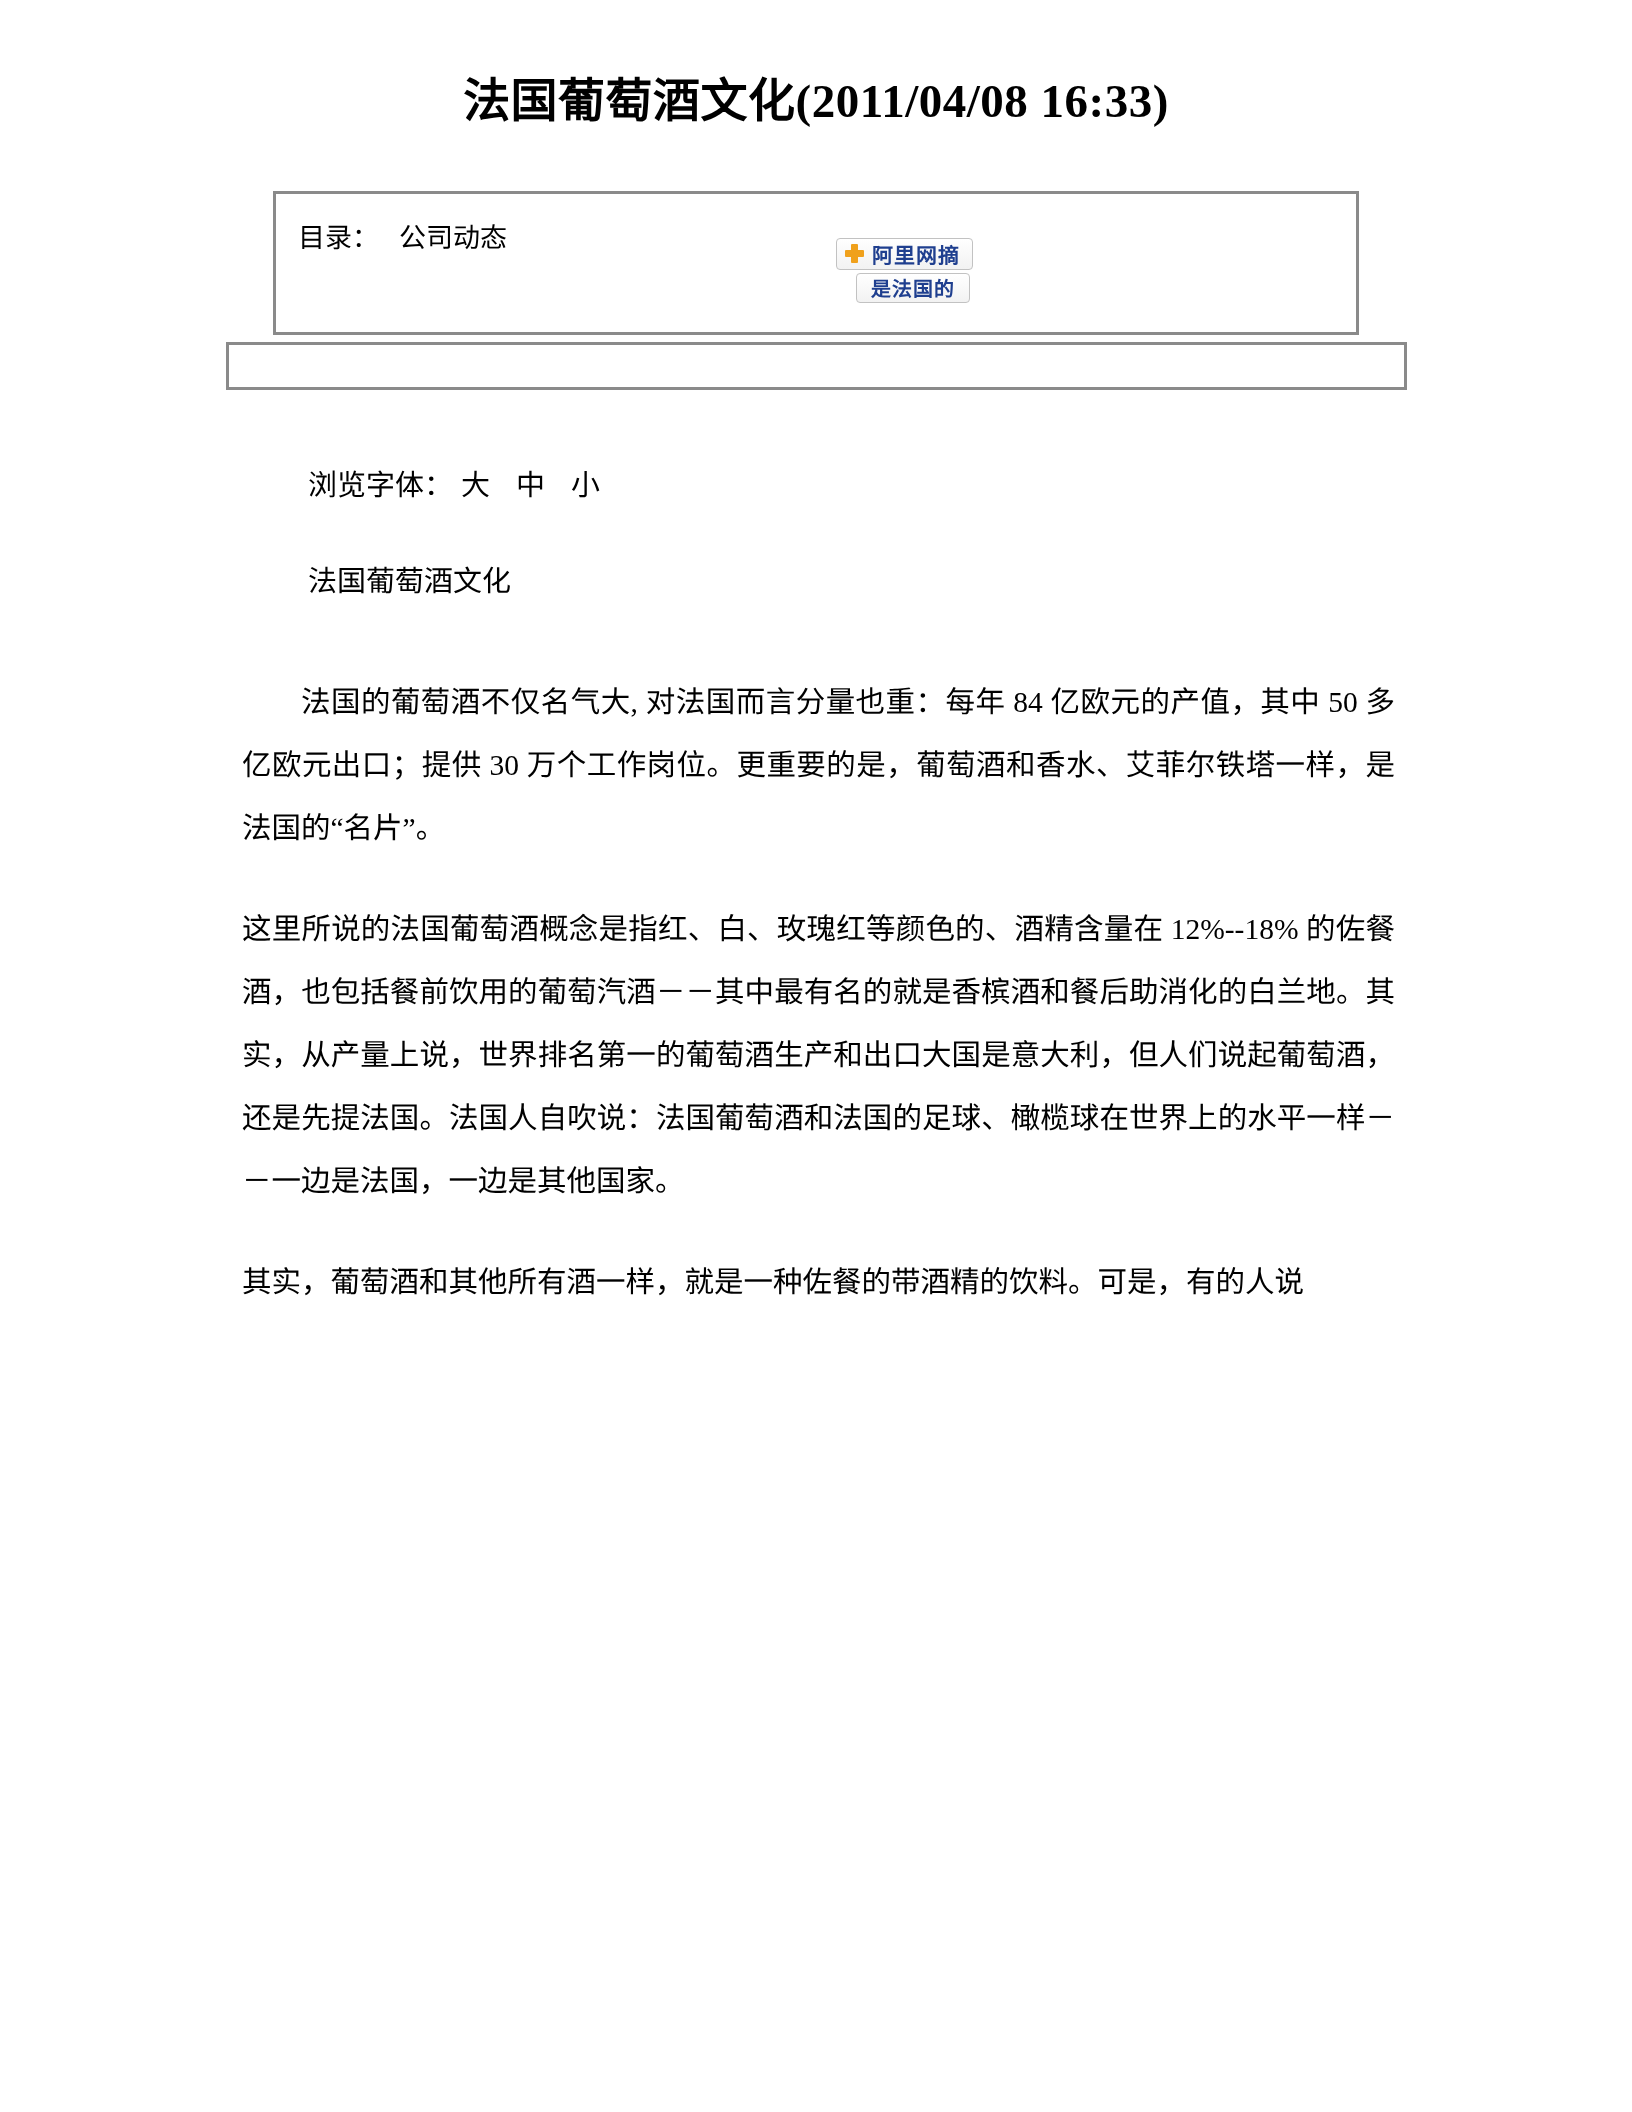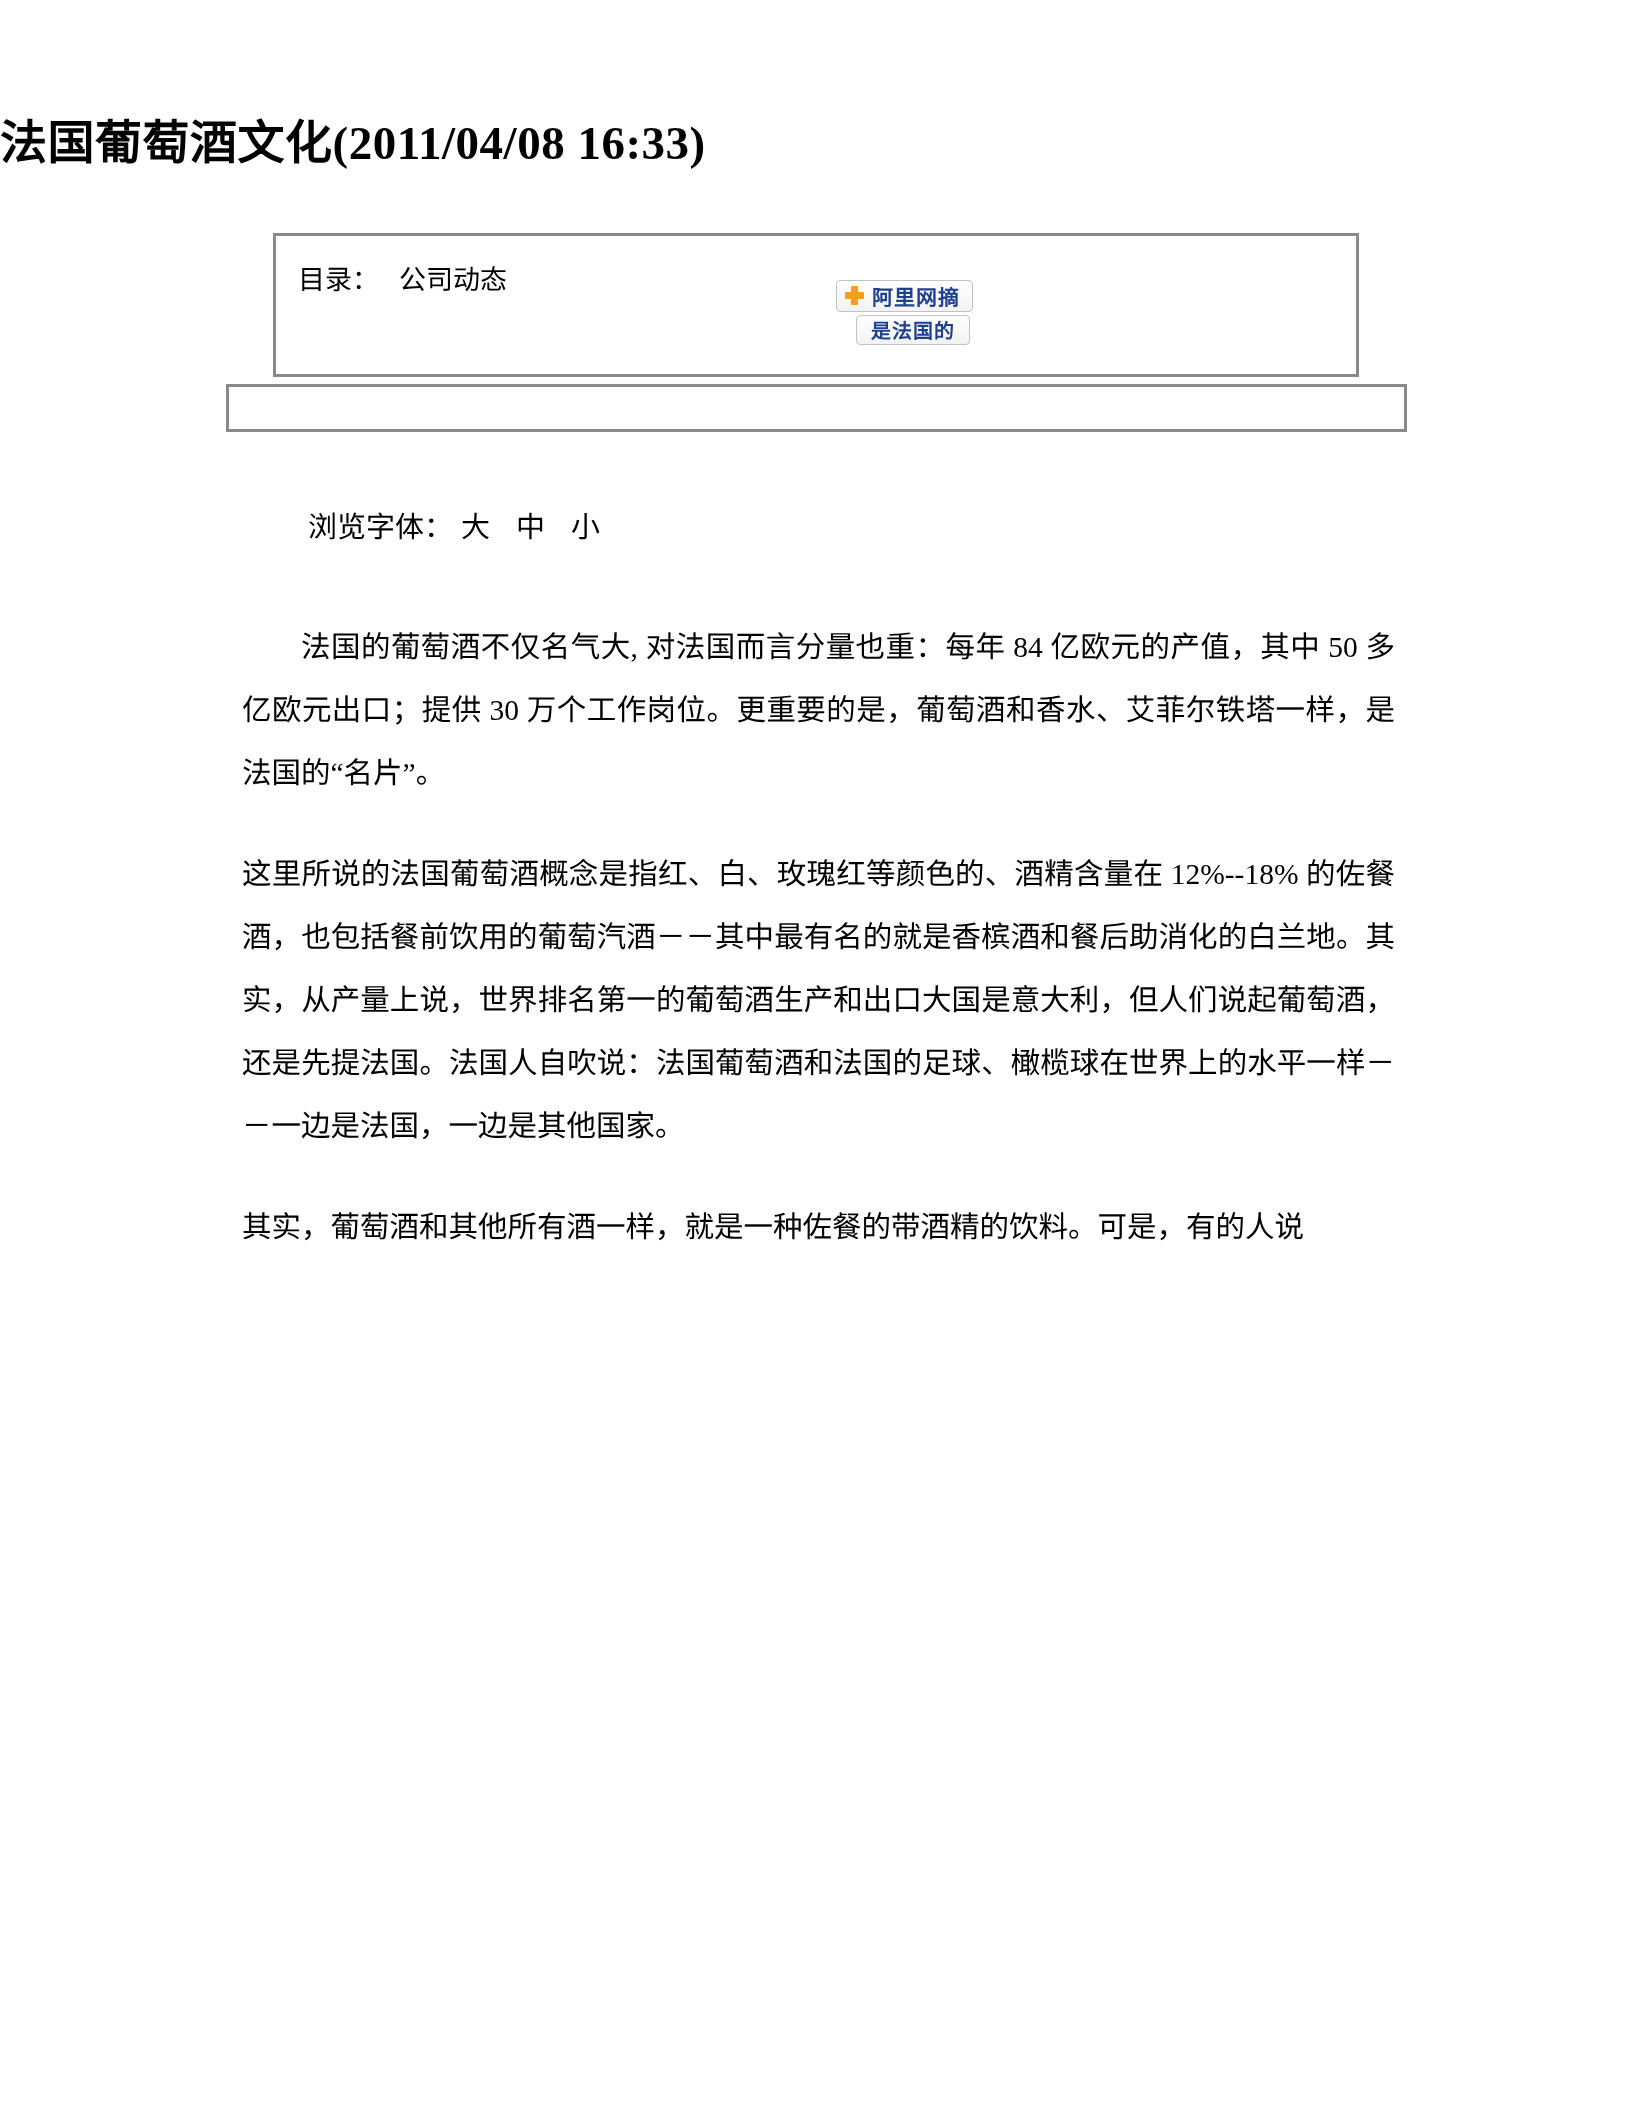--- a/index.html
+++ b/index.html
@@ -20,26 +20,26 @@
     position: relative;
     width: 1632px;
     height: 2112px;
     box-sizing: border-box;
     background: #ffffff;
     overflow: hidden;
   }
 
   
   .doc-title {
-    text-align: left;
+    text-align: center;
     font-size: 47px;
     font-weight: 700;
     letter-spacing: 0.5px;
     margin: 0;
-    padding-top: 118px;
+    padding-top: 76px;
     line-height: 1.1;
     white-space: nowrap;
   }
 
   
   .info-box {
     box-sizing: border-box;
     margin: 63px auto 0 auto;
     width: 1086px;
     border: 3px solid #8a8a8a;
@@ -199,20 +199,21 @@
   </div>
 
   <div class="empty-bar"></div>
 
   <div class="content">
 
     <div class="font-size-line">
       <span class="font-size-label">浏览字体：</span><span class="fs-opt fs-opt-first">大</span><span class="fs-opt">中</span><span class="fs-opt">小</span>
     </div>
 
+    <div class="subtitle-line">法国葡萄酒文化</div>
 
     <div class="body-block">
       <p class="para indent">法国的葡萄酒不仅名气大, 对法国而言分量也重：每年 84 亿欧元的产值，其中 50 多亿欧元出口；提供 30 万个工作岗位。更重要的是，葡萄酒和香水、艾菲尔铁塔一样，是法国的“名片”。</p>
       <p class="para">这里所说的法国葡萄酒概念是指红、白、玫瑰红等颜色的、酒精含量在 12%--18% 的佐餐酒，也包括餐前饮用的葡萄汽酒－－其中最有名的就是香槟酒和餐后助消化的白兰地。其实，从产量上说，世界排名第一的葡萄酒生产和出口大国是意大利，但人们说起葡萄酒，还是先提法国。法国人自吹说：法国葡萄酒和法国的足球、橄榄球在世界上的水平一样－－一边是法国，一边是其他国家。</p>
       <p class="para">其实，葡萄酒和其他所有酒一样，就是一种佐餐的带酒精的饮料。可是，有的人说</p>
     </div>
 
   </div>
 
 </div>

